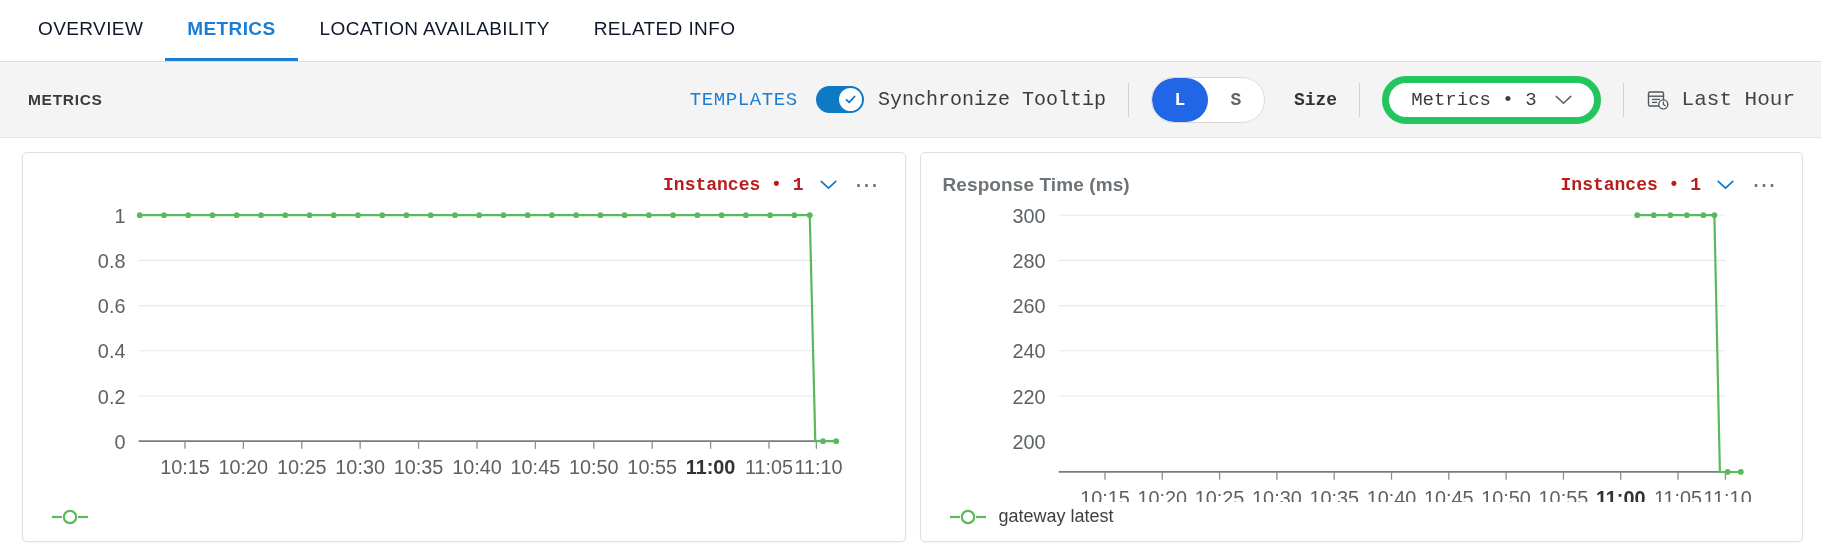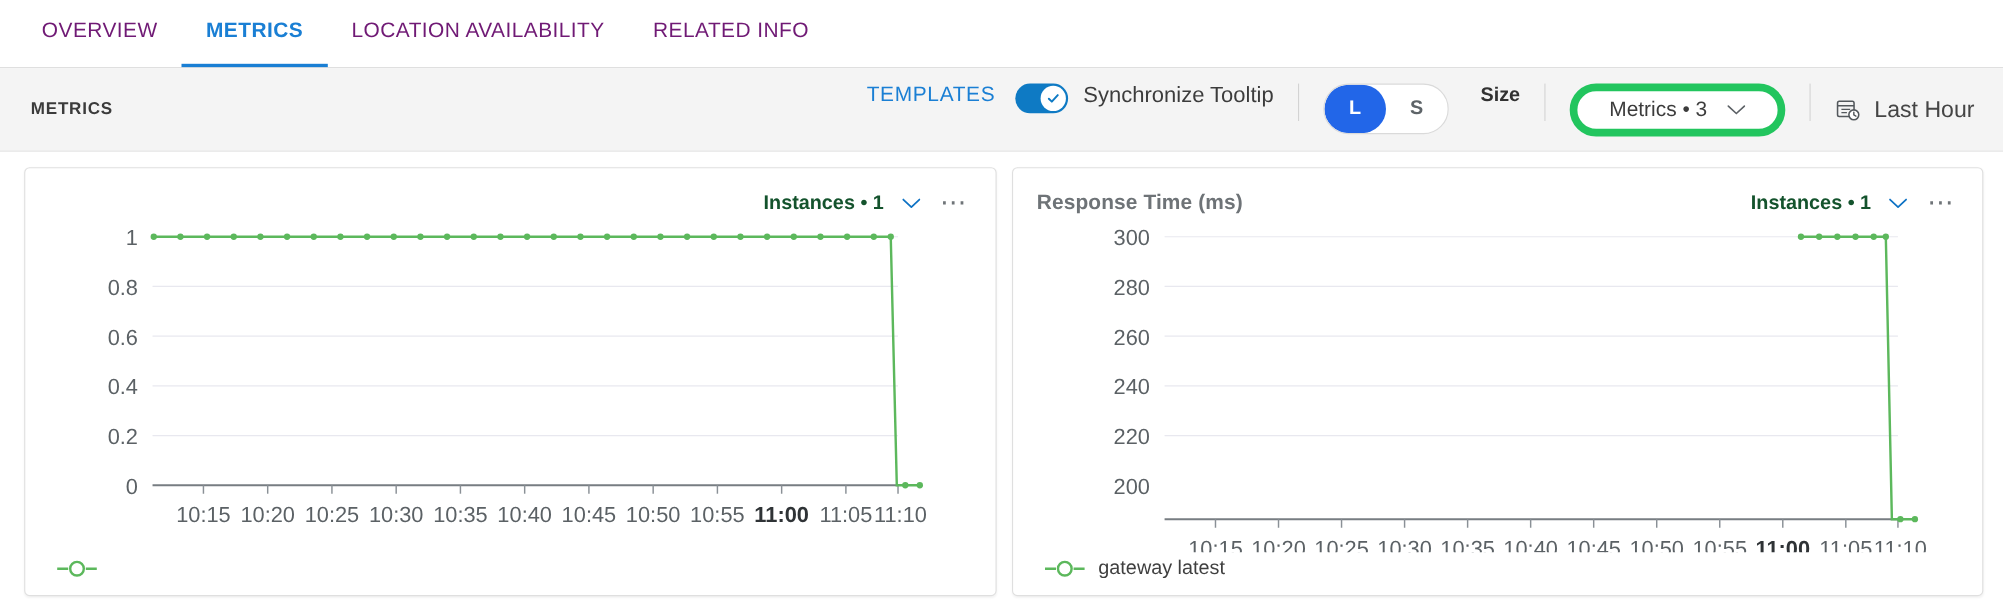--- a/index.html
+++ b/index.html
@@ -18,21 +18,21 @@
     display: flex;
     align-items: stretch;
     padding-left: 16px;
   }
   .tab {
     display: flex;
     align-items: center;
     padding: 0 22px;
     font-size: 19px;
     letter-spacing: 0.4px;
-    color: #701a75;
+    color: #0f172a;
     cursor: pointer;
     border-bottom: 3px solid transparent;
     white-space: nowrap;
   }
   .tab.active {
     color: #1a7fd4;
     border-bottom-color: #1a7fd4;
     font-weight: 600;
   }
 
@@ -47,21 +47,23 @@
   }
   .toolbar-title {
     font-size: 15.5px;
     font-weight: 700;
     letter-spacing: 0.7px;
     color: #3b3b3b;
   }
   .toolbar-right {
     margin-left: auto;
     display: flex;
+    align-items: center;
     gap: 0;
+    font-family: Liberation Mono, monospace;
   }
   .templates-link {
     font-size: 19px;
     letter-spacing: 0.6px;
     color: #1a7fd4;
     cursor: pointer;
     margin-right: 18px;
   }
 
   
@@ -185,23 +187,24 @@
   }
   .card-head-right {
     margin-left: auto;
     display: flex;
     align-items: center;
     gap: 16px;
   }
   .instances-link {
     font-size: 18px;
     font-weight: 700;
-    color: #14532d;
+    color: #b91c1c;
     cursor: pointer;
     white-space: nowrap;
+    font-family: Liberation Mono, monospace;
   }
   .kebab {
     font-size: 24px;
     color: #6f7478;
     letter-spacing: 2px;
     cursor: pointer;
     line-height: 10px;
     padding: 4px 2px;
   }
 

